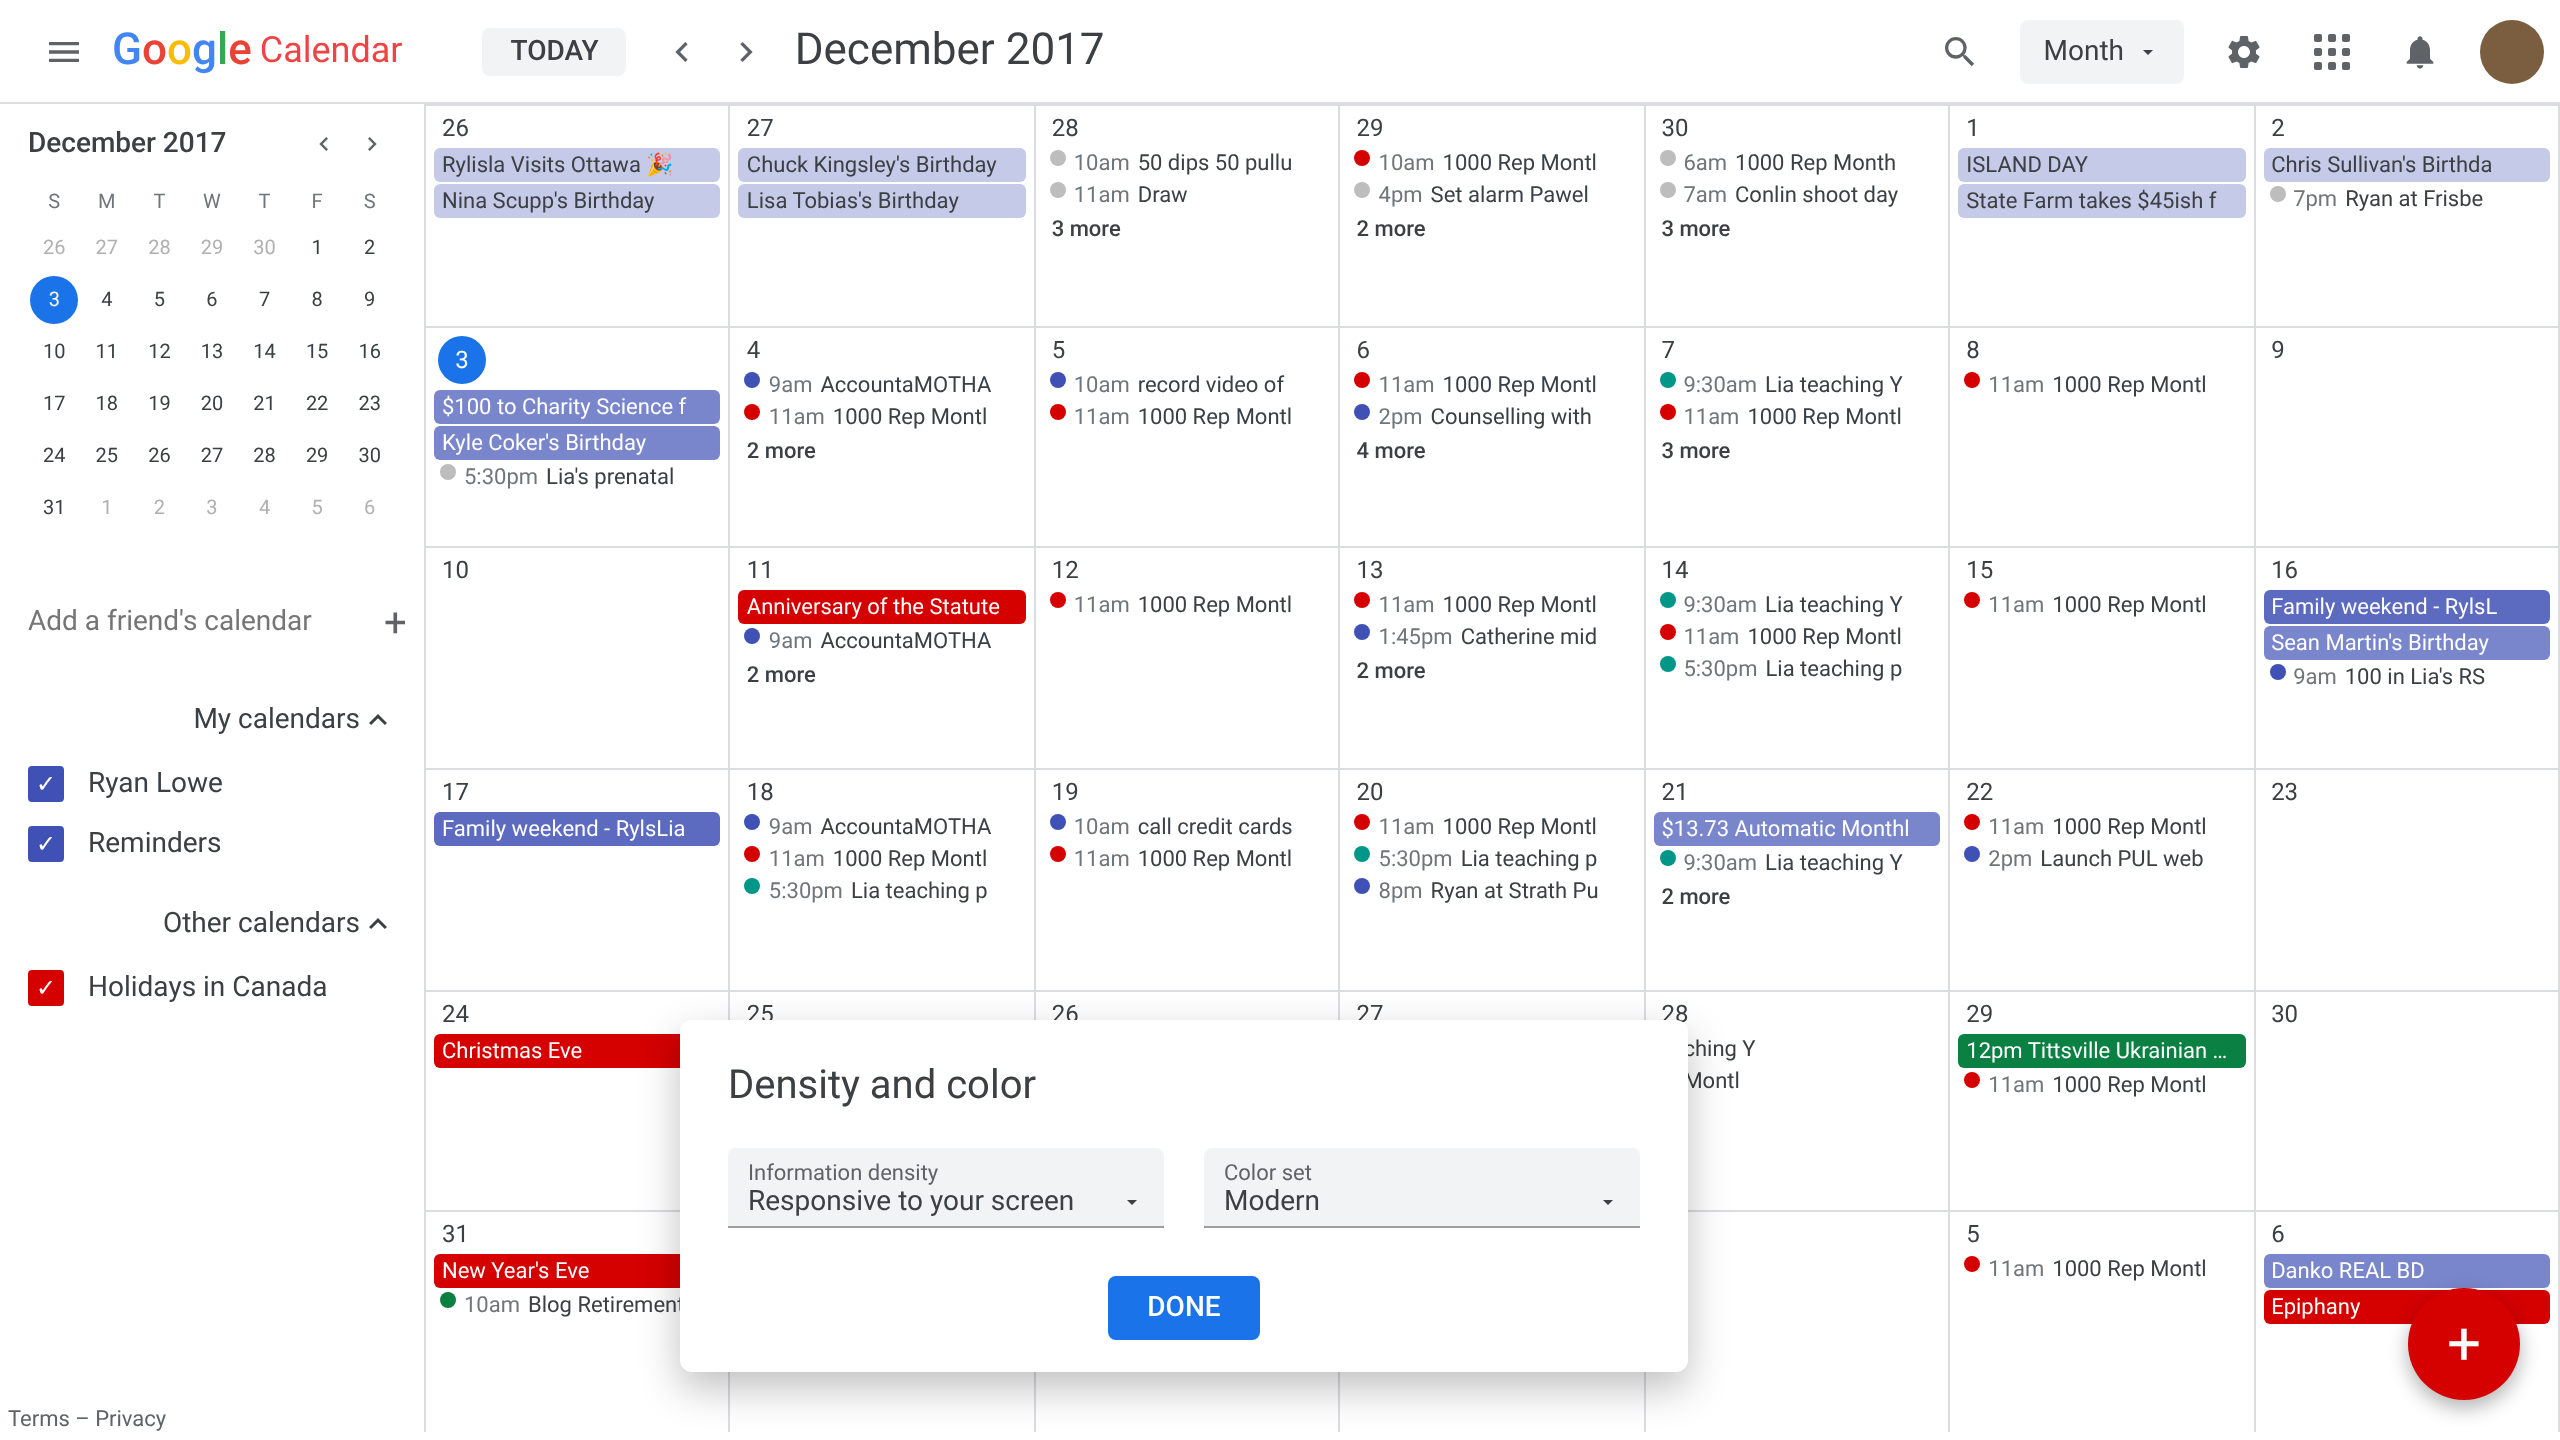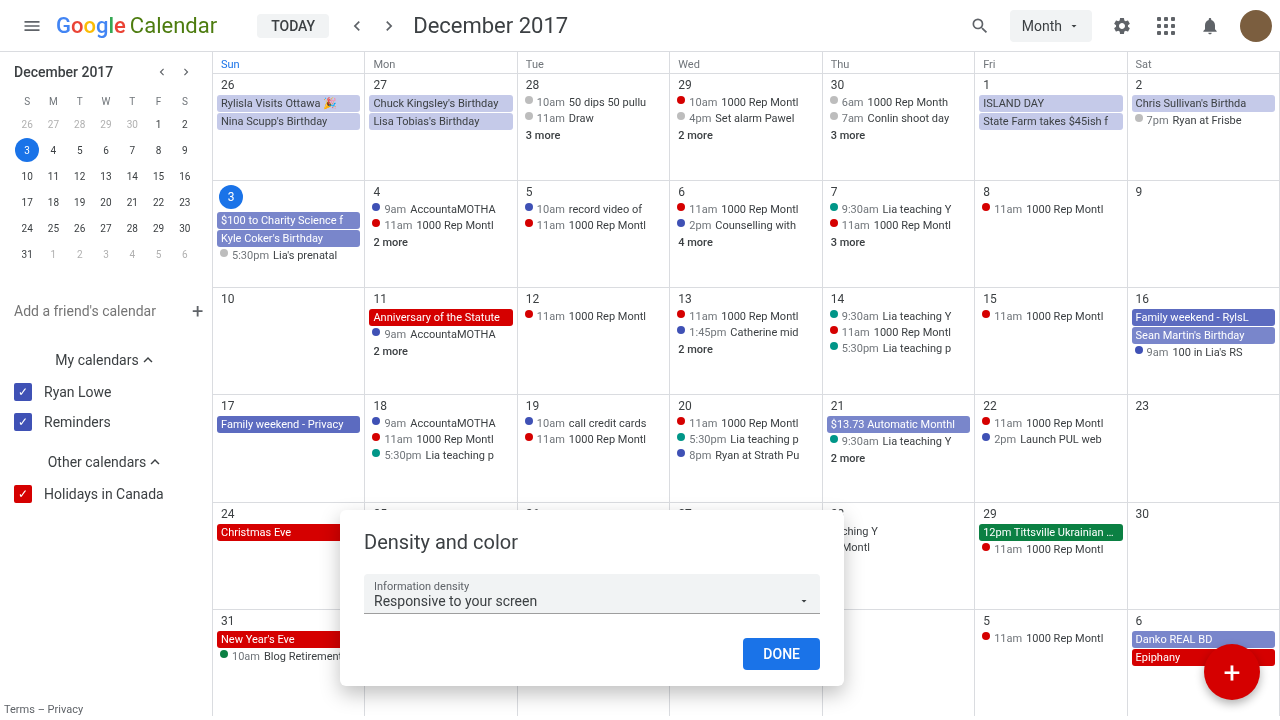--- a/index.html
+++ b/index.html
@@ -1,20 +1,20 @@
 <!DOCTYPE html>
 <html><head>
 <meta charset="utf-8">
 <style>
 *{margin:0;padding:0;box-sizing:border-box;font-family:Roboto,Arial,sans-serif}
 body{background:#fff;color:#3c4043;font-size:13px;overflow:hidden;width:1280px;height:720px;position:relative}
 .header{height:52px;display:flex;align-items:center;padding:0 8px;border-bottom:1px solid #dadce0}
 .menu-icon{width:48px;height:48px;display:flex;align-items:center;justify-content:center;cursor:pointer;color:#5f6368}
 .logo{display:flex;align-items:center;margin-right:40px}
-.logo-text{font-size:22px;color:#4d7c0f;margin-left:4px}
+.logo-text{font-size:18px;color:#ef4444;margin-left:4px}
 .logo-g{font-size:22px;font-weight:500}
 .g-blue{color:#4285f4}.g-red{color:#ea4335}.g-yellow{color:#fbbc05}.g-green{color:#34a853}
 .today-btn{background:#f1f3f4;border:none;border-radius:4px;padding:4px 14px;color:#3c4043;font-weight:500;font-size:14px;cursor:pointer;margin-right:12px}
 .nav-arrow{width:32px;height:32px;display:flex;align-items:center;justify-content:center;cursor:pointer;color:#5f6368;border-radius:50%}
 .month-title{font-size:22px;color:#3c4043;margin-left:8px}
 .spacer{flex:1}
 .hdr-icon{width:40px;height:40px;display:flex;align-items:center;justify-content:center;cursor:pointer;color:#5f6368;border-radius:50%;margin:0 2px}
 .view-btn{background:#f1f3f4;border:none;border-radius:4px;padding:8px 12px;color:#3c4043;font-size:14px;cursor:pointer;display:flex;align-items:center;gap:6px;margin:0 8px}
 .avatar{width:32px;height:32px;border-radius:50%;background:#7b5e3f;margin-left:8px}
 .main{display:flex;height:calc(100% - 56px)}
@@ -26,21 +26,21 @@
 .mini-nav span{width:24px;height:24px;display:flex;align-items:center;justify-content:center;cursor:pointer;color:#5f6368}
 .mini-grid{display:grid;grid-template-columns:repeat(7,1fr);gap:0;text-align:center}
 .mini-dow{font-size:10px;color:#70757a;padding:4px 0}
 .mini-day{font-size:10px;padding:5px 0;cursor:pointer;border-radius:50%;width:24px;height:24px;display:flex;align-items:center;justify-content:center;margin:1px auto}
 .mini-day.today{background:#1a73e8;color:#fff}
 .mini-day.other{color:#b0b0b0}
 .add-cal{display:flex;align-items:center;justify-content:space-between;padding:8px 14px;margin:8px 0}
 .add-cal input{border:none;outline:none;font-size:14px;color:#5f6368;flex:1}
 .add-plus{color:#5f6368;font-size:20px;cursor:pointer}
 .cal-section{padding:4px 0}
-.cal-hdr{display:flex;align-items:center;justify-content:center;padding:8px 14px;cursor:pointer}
+.cal-hdr{display:flex;align-items:center;justify-content:flex-end;padding:8px 14px;cursor:pointer}
 .cal-hdr-title{font-size:14px;color:#3c4043}
 .cal-item{display:flex;align-items:center;padding:6px 14px;gap:12px}
 .cal-check{width:18px;height:18px;border:2px solid;border-radius:2px;display:flex;align-items:center;justify-content:center;color:#fff;font-size:12px}
 .cal-label{font-size:14px;color:#3c4043}
 .footer-links{position:absolute;bottom:4px;left:4px;font-size:11px;color:#5f6368}
 .grid{flex:1;display:flex;flex-direction:column;border-left:1px solid #dadce0}
 .dow-row{display:grid;grid-template-columns:repeat(7,1fr)}
 .dow-cell{padding:6px 8px 2px;font-size:11px;color:#70757a;border-right:1px solid #dadce0}
 .dow-cell:first-child{color:#1a73e8}
 .weeks{flex:1;display:grid;grid-template-rows:repeat(6,1fr)}
@@ -58,21 +58,21 @@
 .dot{width:8px;height:8px;border-radius:50%;flex-shrink:0}
 .dot.blue{background:#3f51b5}.dot.red{background:#d50000}.dot.teal{background:#009688}.dot.grey{background:#bdbdbd}.dot.green{background:#0b8043}
 .evt-time{color:#70757a}
 .more{font-size:11px;color:#3c4043;padding:2px 6px;cursor:pointer;font-weight:500}
 .dialog{position:absolute;left:340px;top:510px;width:504px;background:#fff;box-shadow:0 8px 20px rgba(0,0,0,.25);border-radius:6px;padding:20px 24px 16px;z-index:100}
 .dialog-title{font-size:20px;color:#3c4043;margin-bottom:20px}
 .dialog-row{display:flex;gap:20px;margin-bottom:24px}
 .field{flex:1;position:relative;background:#f1f3f4;border-radius:4px 4px 0 0;border-bottom:1px solid #9e9e9e;padding:6px 10px 4px}
 .field-label{font-size:11px;color:#5f6368}
 .field-value{font-size:14px;color:#3c4043;display:flex;justify-content:space-between;align-items:center}
-.dialog-actions{display:flex;justify-content:flex-end}
+.dialog-actions{display:flex;justify-content:center}
 .done-btn{background:#1a73e8;color:#fff;border:none;border-radius:4px;padding:8px 20px;font-size:14px;font-weight:500;cursor:pointer}
 .fab{position:absolute;right:20px;bottom:20px;width:56px;height:56px;border-radius:50%;background:#d50000;color:#fff;display:flex;align-items:center;justify-content:center;font-size:30px;box-shadow:0 4px 10px rgba(0,0,0,.3);cursor:pointer;z-index:50}
 svg{width:20px;height:20px;fill:currentColor}
 .apps-grid{display:grid;grid-template-columns:repeat(3,4px);grid-template-rows:repeat(3,4px);gap:3px}
 .apps-grid span{background:#5f6368;border-radius:1px}
 </style>
 </head>
 <body>
 
 <div class="header">
@@ -233,29 +233,20 @@
           </svg>
       </div>
       <div class="cal-item">
         <div class="cal-check" style="border-color:#d50000;background:#d50000">✓</div>
         <span class="cal-label">Holidays in Canada</span>
       </div>
     </div>
   </div>
 
   <div class="grid">
-    <div class="dow-row" id="dow-row">
-        <div class="dow-cell">Sun</div>
-        <div class="dow-cell">Mon</div>
-        <div class="dow-cell">Tue</div>
-        <div class="dow-cell">Wed</div>
-        <div class="dow-cell">Thu</div>
-        <div class="dow-cell">Fri</div>
-        <div class="dow-cell">Sat</div>
-      </div>
     <div class="weeks" id="weeks">
         <div class="week">
           <div class="day">
             <div class="daynum">26</div>
             <div class="chip lblue">Rylisla Visits Ottawa 🎉</div>
             <div class="chip lblue">Nina Scupp's Birthday</div>
           </div>
           <div class="day">
             <div class="daynum">27</div>
             <div class="chip lblue">Chuck Kingsley's Birthday</div>
@@ -460,21 +451,21 @@
             <div class="evt">
               <span class="dot blue"></span>
               <span class="evt-time">9am</span>
               <span>100 in Lia's RS</span>
             </div>
           </div>
         </div>
         <div class="week">
           <div class="day">
             <div class="daynum">17</div>
-            <div class="chip purple">Family weekend - Privacy</div>
+            <div class="chip purple">Family weekend - RylsLia</div>
           </div>
           <div class="day">
             <div class="daynum">18</div>
             <div class="evt">
               <span class="dot blue"></span>
               <span class="evt-time">9am</span>
               <span>AccountaMOTHA</span>
             </div>
             <div class="evt">
               <span class="dot red"></span>
@@ -634,20 +625,29 @@
   <div class="dialog-row">
     <div class="field">
       <div class="field-label">Information density</div>
       <div class="field-value">
           <span>Responsive to your screen</span>
           <svg viewBox="0 0 24 24" style="width:12px;height:12px">
             <path d="M7 10l5 5 5-5z"></path>
           </svg>
         </div>
     </div>
+    <div class="field">
+      <div class="field-label">Color set</div>
+      <div class="field-value">
+          <span>Modern</span>
+          <svg viewBox="0 0 24 24" style="width:12px;height:12px">
+            <path d="M7 10l5 5 5-5z"></path>
+          </svg>
+        </div>
+    </div>
   </div>
   <div class="dialog-actions">
     <button class="done-btn">DONE</button>
   </div>
 </div>
 
 <div class="fab">+</div>
 <div class="footer-links">Terms – Privacy</div>
 
 </body></html>

